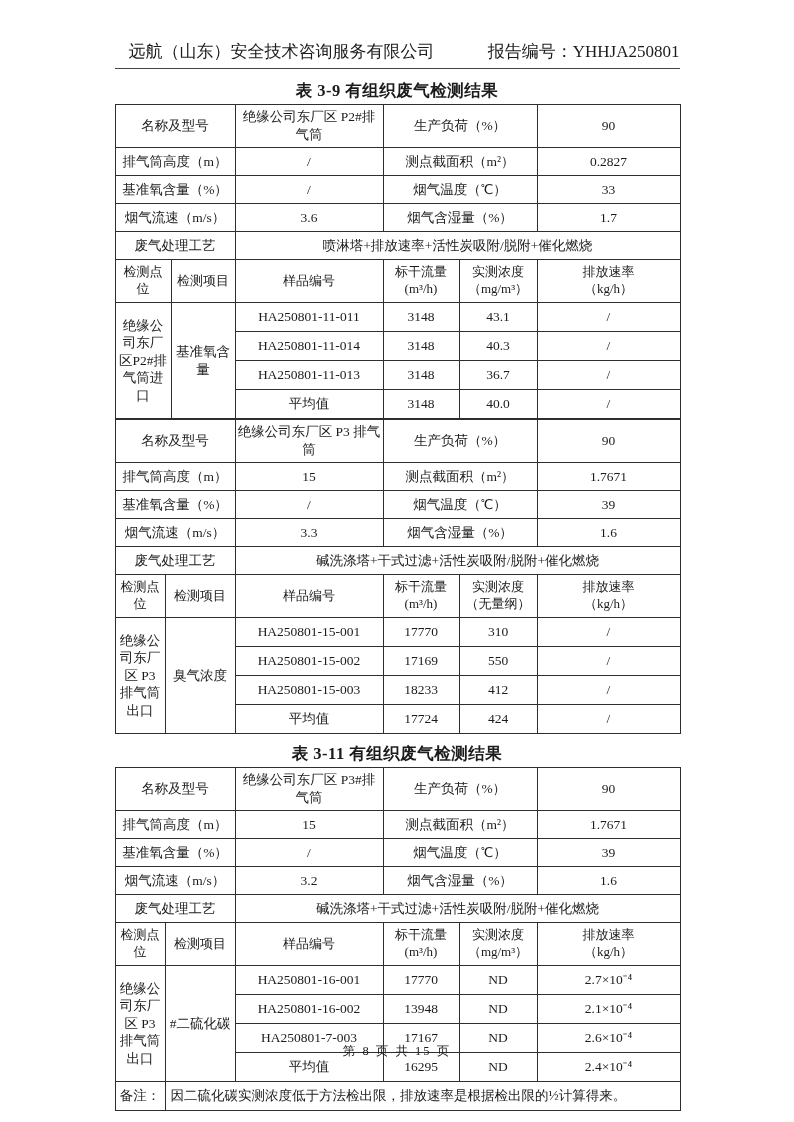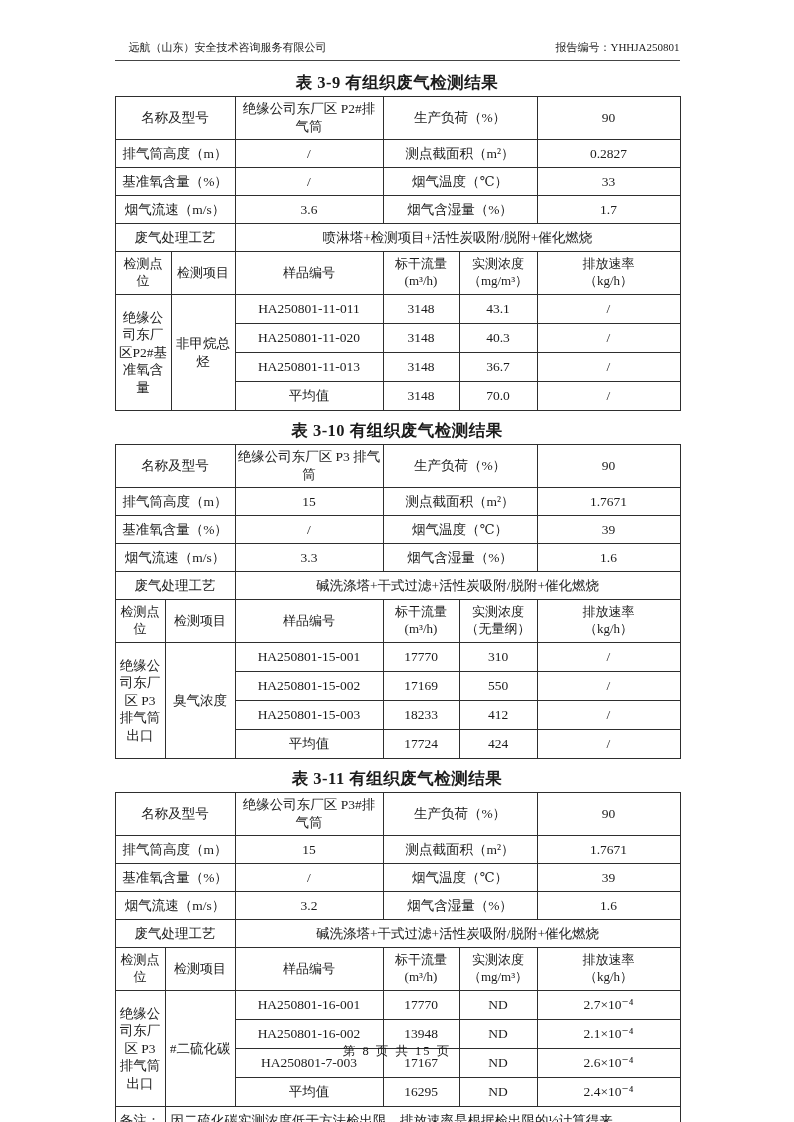--- a/index.html
+++ b/index.html
@@ -1,24 +1,24 @@
 <!DOCTYPE html>
 <html><head>
 <meta charset="utf-8">
 <style>
   html,body{margin:0;padding:0;background:#ffffff;}
   .page{width:794px;height:1122px;position:relative;background:#fff;
         font-family:"Liberation Serif","DejaVu Serif",serif;color:#1b1b1b;overflow:hidden;}
   .content{width:565px;margin:0 auto;}
   .hdr{display:flex;justify-content:space-between;align-items:flex-end;
-       border-bottom:1.5px solid #444;padding:40px 0 5px 0;font-size:11px;}
+       border-bottom:1.5px solid #444;padding:40px 0 5px 0;font-size:17px;}
   .hdr .co{padding-left:14px;}
   .tbl-title{text-align:center;font-weight:bold;font-size:16.5px;margin:9px 0 2px 0;letter-spacing:.5px;}
   .first-title{margin-top:11px;}
-  table{width:565px;border-collapse:collapse;table-layout:fixed;}
+  table{width:565px;border-collapse:collapse;table-layout:fixed;font-family:Liberation Serif, serif;}
   td,th{border:1.6px solid #2e2e2e;text-align:center;vertical-align:middle;
         font-size:13.5px;font-weight:normal;padding:1px 2px;line-height:1.3;word-break:break-all;}
   .r1 td{height:40px;}
   .ri td{height:25px;text-align:center;}
   .rh th{height:40px;}
   .rd td{height:26px;}
   .u{display:block;font-size:13px;}
   .rk td{height:26px;}
   .rk .rtxt{text-align:left;padding-left:5px;}
   .pfoot{position:absolute;left:0;bottom:62px;width:100%;text-align:center;
@@ -65,21 +65,21 @@
         <td>33</td>
       </tr>
       <tr class="ri">
         <td colspan="2">烟气流速（m/s）</td>
         <td>3.6</td>
         <td colspan="2">烟气含湿量（%）</td>
         <td>1.7</td>
       </tr>
       <tr class="ri">
         <td colspan="2">废气处理工艺</td>
-        <td colspan="4">喷淋塔+检测项目+活性炭吸附/脱附+催化燃烧</td>
+        <td colspan="4">喷淋塔+排放速率+活性炭吸附/脱附+催化燃烧</td>
       </tr>
       <tr class="rh">
         <th>
               <span class="u">检测点位</span>
               <span class="u"></span>
             </th>
         <th>
               <span class="u">检测项目</span>
               <span class="u"></span>
             </th>
@@ -94,49 +94,48 @@
         <th>
               <span class="u">实测浓度</span>
               <span class="u">（mg/m³）</span>
             </th>
         <th>
               <span class="u">排放速率</span>
               <span class="u">（kg/h）</span>
             </th>
       </tr>
       <tr class="rd">
-        <td rowspan="4">绝缘公司东厂区P2#基准氧含量</td>
-        <td rowspan="4">非甲烷总烃</td>
+        <td rowspan="4">绝缘公司东厂区P2#排气筒进口</td>
+        <td rowspan="4">基准氧含量</td>
         <td>HA250801-11-011</td>
         <td>3148</td>
         <td>43.1</td>
         <td>/</td>
       </tr>
       <tr class="rd">
-        <td>HA250801-11-020</td>
+        <td>HA250801-11-014</td>
         <td>3148</td>
         <td>40.3</td>
         <td>/</td>
       </tr>
       <tr class="rd">
         <td>HA250801-11-013</td>
         <td>3148</td>
         <td>36.7</td>
         <td>/</td>
       </tr>
       <tr class="rd">
         <td>平均值</td>
         <td>3148</td>
-        <td>70.0</td>
+        <td>40.0</td>
         <td>/</td>
       </tr>
     </tbody>
       </table>
 
-    <div class="tbl-title">表 3-10 有组织废气检测结果</div>
     <table>
       <colgroup>
           <col style="width:50px">
           <col style="width:70px">
           <col style="width:148px">
           <col style="width:76px">
           <col style="width:78px">
           <col style="width:143px">
         </colgroup>
       <tbody>

